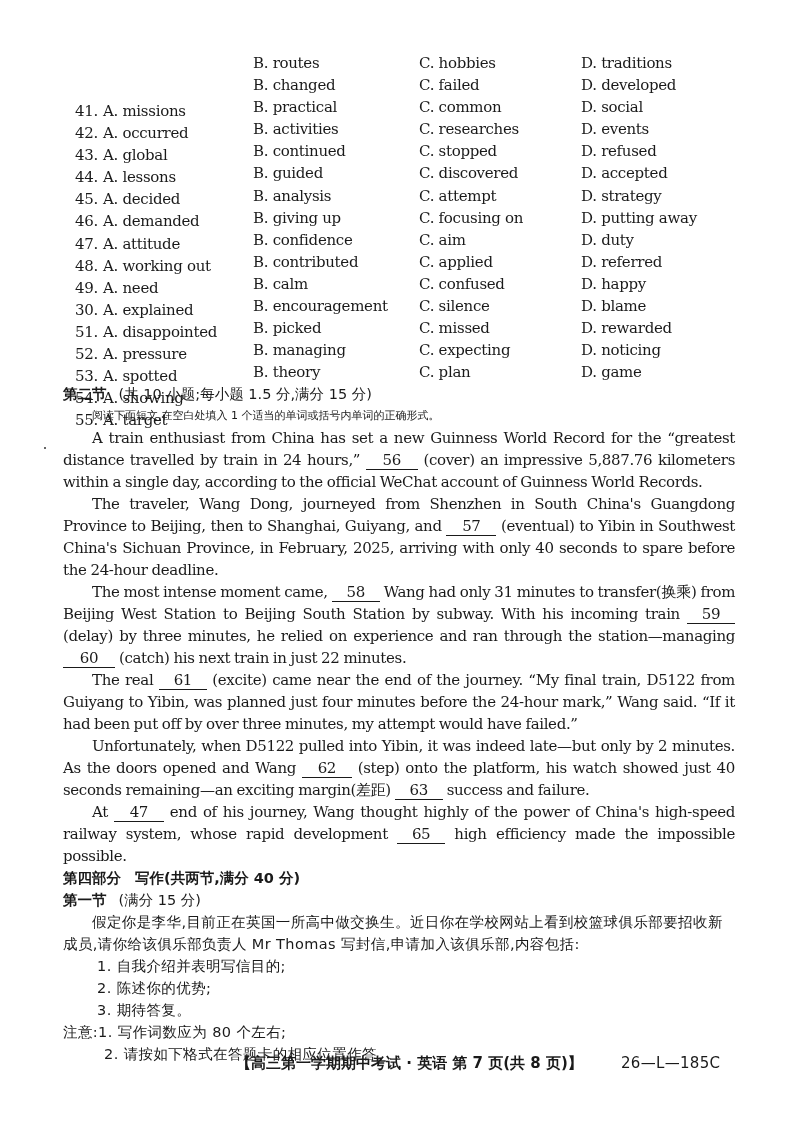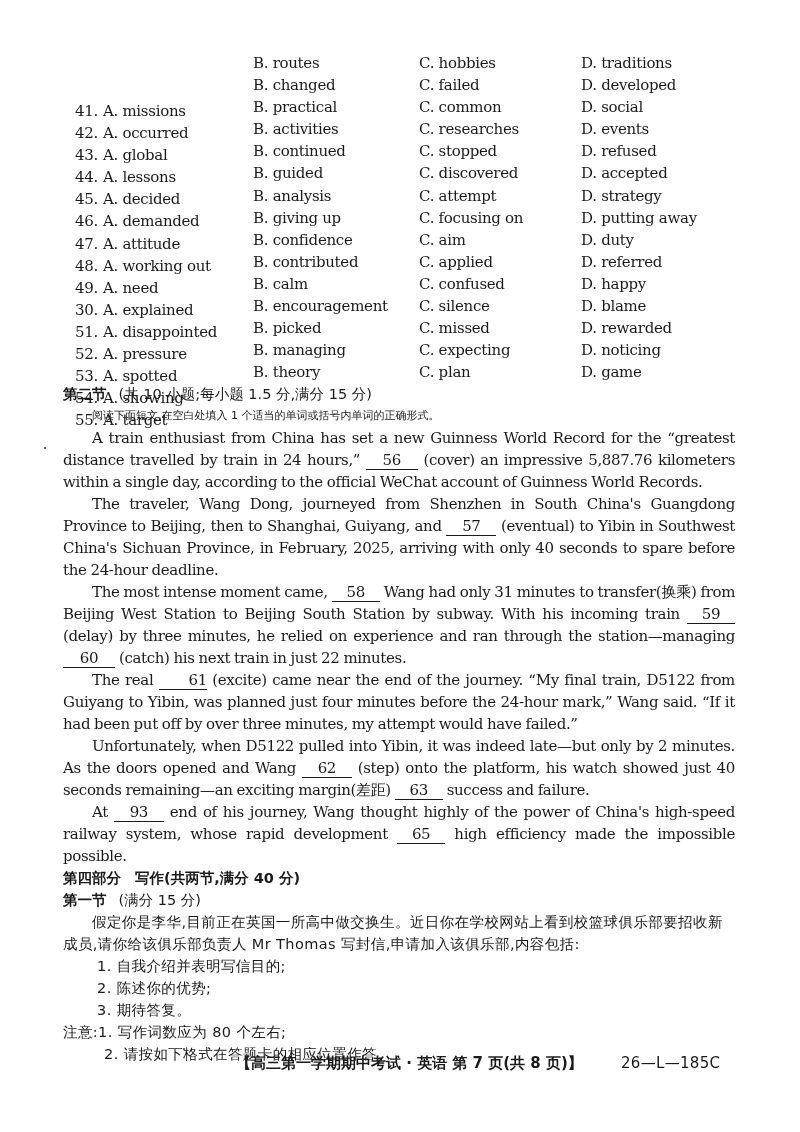--- a/index.html
+++ b/index.html
@@ -17,21 +17,21 @@
   .c-c { left: 356px; }
   .c-d { left: 518px; }
   .heading { font-family: "DejaVu Sans", "Liberation Sans", sans-serif; font-weight: bold; font-size: 14.5px; height: 22px; line-height: 22px; white-space: nowrap; }
   .heading .sub { font-weight: normal; margin-left: 12px; }
   .cn { font-family: "DejaVu Sans", "Liberation Sans", sans-serif; font-size: 11px; line-height: 22px; }
   .instr { text-indent: 29px; height: 22px; white-space: nowrap; }
   .para { font-size: 15px; line-height: 22px; text-align: justify; letter-spacing: -0.35px; word-spacing: -0.5px; }
   .para p { margin: 0; text-indent: 29px; }
   .blank { display: inline-block; border-bottom: 1px solid #1a1a1a; text-align: center; line-height: 17px; text-indent: 0; }
   .w56 { width: 52px; } .w57 { width: 50px; } .w58 { width: 48px; } .w59 { width: 48px; }
-  .w60 { width: 52px; } .w61 { width: 48px; text-align: right; } .w62 { width: 50px; } .w63 { width: 48px; }
+  .w60 { width: 52px; } .w61 { width: 48px; } .w62 { width: 50px; } .w63 { width: 48px; }
   .w64 { width: 50px; } .w65 { width: 48px; }
   .writing { margin-top: 0; }
   .cn-para { font-family: "DejaVu Sans", "Liberation Sans", sans-serif; font-size: 14.5px; line-height: 22px; letter-spacing: 0.4px; }
   .cn-para p { margin: 0; }
   .indent1 { text-indent: 29px; }
   .list-item { padding-left: 34px; height: 22px; }
   .note-item2 { padding-left: 41px; height: 22px; }
   .footer {
     position: absolute; top: 1054px; left: 236px; width: 500px;
     font-family: "DejaVu Sans", "Liberation Sans", sans-serif; font-size: 15px; font-weight: bold;
@@ -142,21 +142,21 @@
     <span>第二节</span><span class="sub">(共 10 小题;每小题 1.5 分,满分 15 分)</span>
   </div>
   <div class="cn instr">阅读下面短文,在空白处填入 1 个适当的单词或括号内单词的正确形式。</div>
 
   <div class="para">
     <p><span>A train enthusiast from China has set a new Guinness World Record for the “greatest distance travelled by train in 24 hours,” </span><span class="blank w56">56</span><span> (cover) an impressive 5,887.76 kilometers within a single day, according to the official WeChat account of Guinness World Records.</span></p>
     <p><span>The traveler, Wang Dong, journeyed from Shenzhen in South China's Guangdong Province to Beijing, then to Shanghai, Guiyang, and </span><span class="blank w57">57</span><span> (eventual) to Yibin in Southwest China's Sichuan Province, in February, 2025, arriving with only 40 seconds to spare before the 24-hour deadline.</span></p>
     <p><span>The most intense moment came, </span><span class="blank w58">58</span><span> Wang had only 31 minutes to transfer(换乘) from Beijing West Station to Beijing South Station by subway. With his incoming train </span><span class="blank w59">59</span><span> (delay) by three minutes, he relied on experience and ran through the station—managing </span><span class="blank w60">60</span><span> (catch) his next train in just 22 minutes.</span></p>
     <p><span>The real </span><span class="blank w61">61</span><span> (excite) came near the end of the journey. “My final train, D5122 from Guiyang to Yibin, was planned just four minutes before the 24-hour mark,” Wang said. “If it had been put off by over three minutes, my attempt would have failed.”</span></p>
     <p><span>Unfortunately, when D5122 pulled into Yibin, it was indeed late—but only by 2 minutes. As the doors opened and Wang </span><span class="blank w62">62</span><span> (step) onto the platform, his watch showed just 40 seconds remaining—an exciting margin(差距) </span><span class="blank w63">63</span><span> success and failure.</span></p>
-    <p><span>At </span><span class="blank w64">93</span><span> end of his journey, Wang thought highly of the power of China's high-speed railway system, whose rapid development </span><span class="blank w65">65</span><span> high efficiency made the impossible possible.</span></p>
+    <p><span>At </span><span class="blank w64">47</span><span> end of his journey, Wang thought highly of the power of China's high-speed railway system, whose rapid development </span><span class="blank w65">65</span><span> high efficiency made the impossible possible.</span></p>
   </div>
 
   <div class="writing">
     <div class="heading">
       <span>第四部分</span><span style="margin-left:14px">写作(共两节,满分 40 分)</span>
     </div>
     <div class="heading">
       <span>第一节</span><span class="sub">(满分 15 分)</span>
     </div>
     <div class="cn-para">

